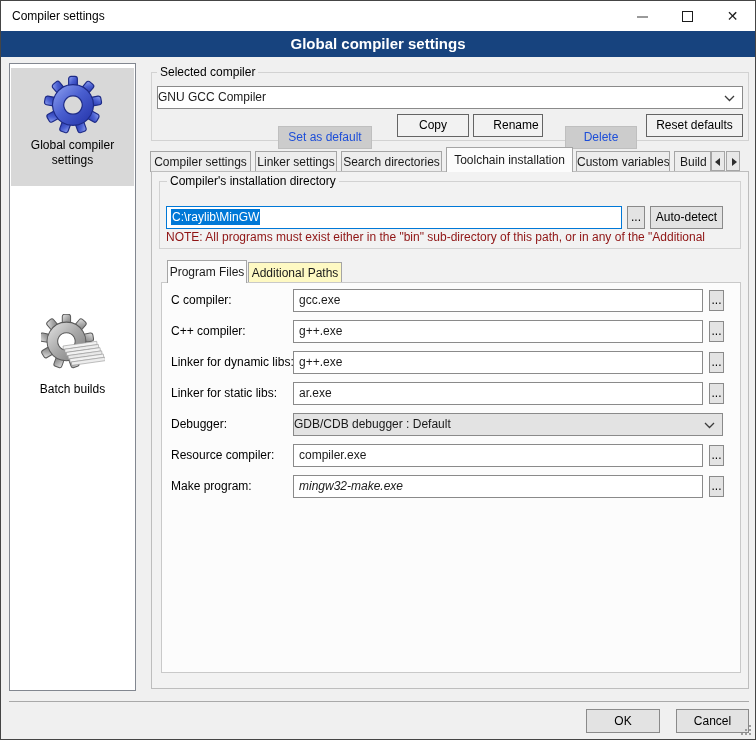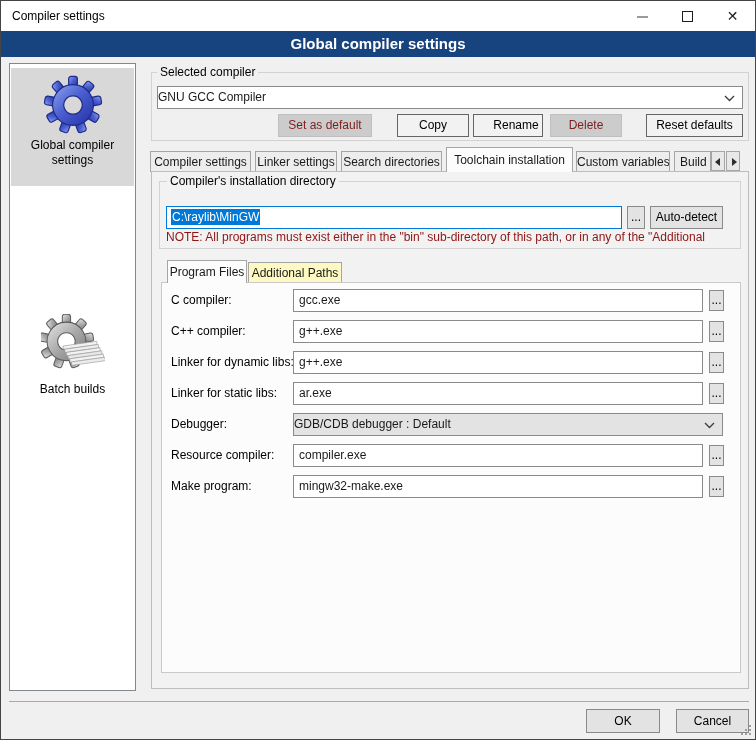--- a/index.html
+++ b/index.html
@@ -41,21 +41,21 @@
   
   .combo { position:absolute; background:#ffffff; border:1px solid #8a8a8a; height:23px;
            line-height:21px; padding-left:0; cursor:default; }
   .combo.gray { background:#e3e3e3; }
   .combo .chev { position:absolute; right:7px; top:8px; }
 
   
   .btn { position:absolute; height:23px; background:#f2f2f2; border:1px solid #646464;
          text-align:center; line-height:21px; color:#000; cursor:default; }
   .btn.gray { background:#e3e3e3; border-color:#8a8a8a; }
-  .btn.disabled { background:#cccccc; border-color:#bfbfbf; color:#7f1d1d; }
+  .btn.disabled { background:#cccccc; border-color:#bfbfbf; color:#1d4ed8;margin-top:12px; }
   .btn.small { width:18px; }
 
   
   .tab { position:absolute; top:150px; height:21px; background:#ededed; border:1px solid #a5a5a5;
          border-bottom:none; text-align:center; line-height:20px; white-space:nowrap; overflow:hidden; }
   .tab.selected { top:146px; height:25px; background:#fcfcfc; z-index:3; }
   .tab-arrow-btn { position:absolute; top:150px; width:14px; height:20px; background:#e8e8e8;
                    border:1px solid #a5a5a5; z-index:4; }
   .tri-left  { position:absolute; left:3px; top:6px; width:0; height:0;
                border-top:4px solid transparent; border-bottom:4px solid transparent; border-right:5px solid #2d2d2d; }
@@ -171,21 +171,21 @@
   <div class="combo" style="left:156px; top:85px; width:586px;">
     <span style="white-space: nowrap;">GNU GCC Compiler</span>
     <svg class="chev" width="11" height="7" viewBox="0 0 11 7">
         <polyline points="1,1 5.5,5.5 10,1" fill="none" stroke="#3c3c3c" stroke-width="1.3"></polyline>
       </svg>
   </div>
 
   <div class="btn disabled" style="left:277px; top:113px; width:94px;">Set as default</div>
   <div class="btn" style="left:396px; top:113px; width:72px;">Copy</div>
   <div class="btn" style="left:472px; top:113px; width:70px;padding-left:16px;">Rename</div>
-  <div class="btn disabled" style="left:549px; top:113px; width:72px;text-align:center;">Delete</div>
+  <div class="btn disabled" style="left:564px; top:113px; width:72px;text-align:center;">Delete</div>
   <div class="btn" style="left:645px; top:113px; width:97px;">Reset defaults</div>
 
   <div class="tab" style="left:149px; width:101px;">Compiler settings</div>
   <div class="tab" style="left:254px; width:82px;">Linker settings</div>
   <div class="tab" style="left:340px; width:101px;">Search directories</div>
   <div class="tab selected" style="left:445px; width:127px; line-height:24px;">Toolchain installation</div>
   <div class="tab" style="left:575px; width:94px;">Custom variables</div>
   <div class="tab" style="left:673px; width:37px; text-align:left; padding-left:5px;">Build options</div>
   <div class="tab-arrow-btn" style="left:710px;">
       <span class="tri-left"></span>
@@ -233,21 +233,21 @@
     <svg class="chev" width="11" height="7" viewBox="0 0 11 7">
         <polyline points="1,1 5.5,5.5 10,1" fill="none" stroke="#3c3c3c" stroke-width="1.3"></polyline>
       </svg>
   </div>
 
   <span class="field-label" style="top:447px;">Resource compiler:</span>
   <div class="text-input" style="top:443px;">compiler.exe</div>
   <div class="btn gray" style="left:708px; top:444px; width:15px; height:21px; line-height:19px; z-index:3;">...</div>
 
   <span class="field-label" style="top:478px;">Make program:</span>
-  <div class="text-input" style="top:474px;">mingw32-make.exe</div>
+  <div class="text-input" style="top:474px;font-style:italic;">mingw32-make.exe</div>
   <div class="btn gray" style="left:708px; top:475px; width:15px; height:21px; line-height:19px; z-index:3;">...</div>
 
   <div class="footer-divider"></div>
   <div class="btn gray" style="left:585px; top:708px; width:74px; height:24px; line-height:22px;">OK</div>
   <div class="btn gray" style="left:675px; top:708px; width:73px; height:24px; line-height:22px;">Cancel</div>
   <span class="grip"></span>
 
 </div>
 
 </body></html>

